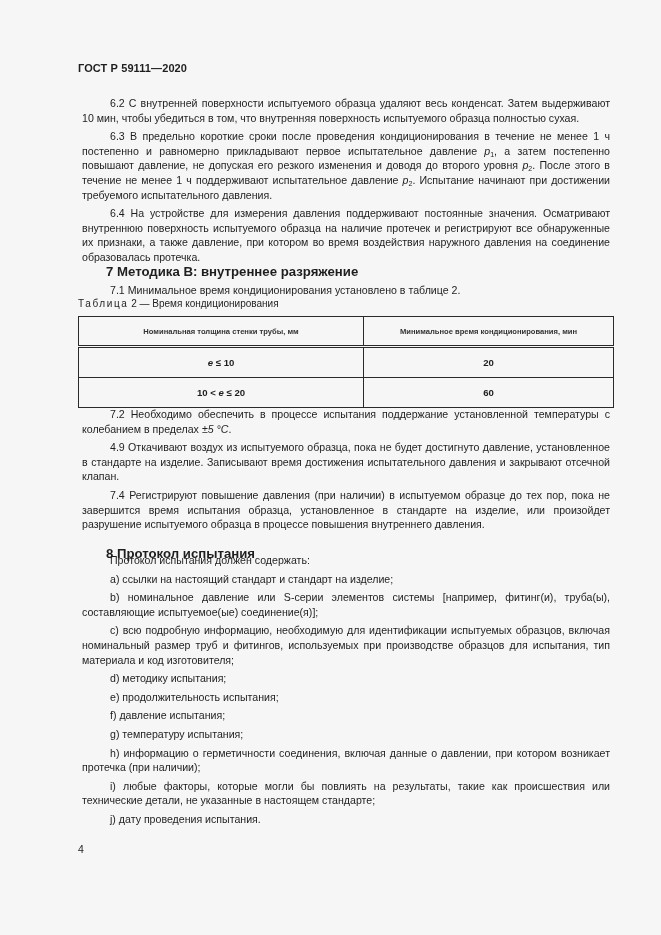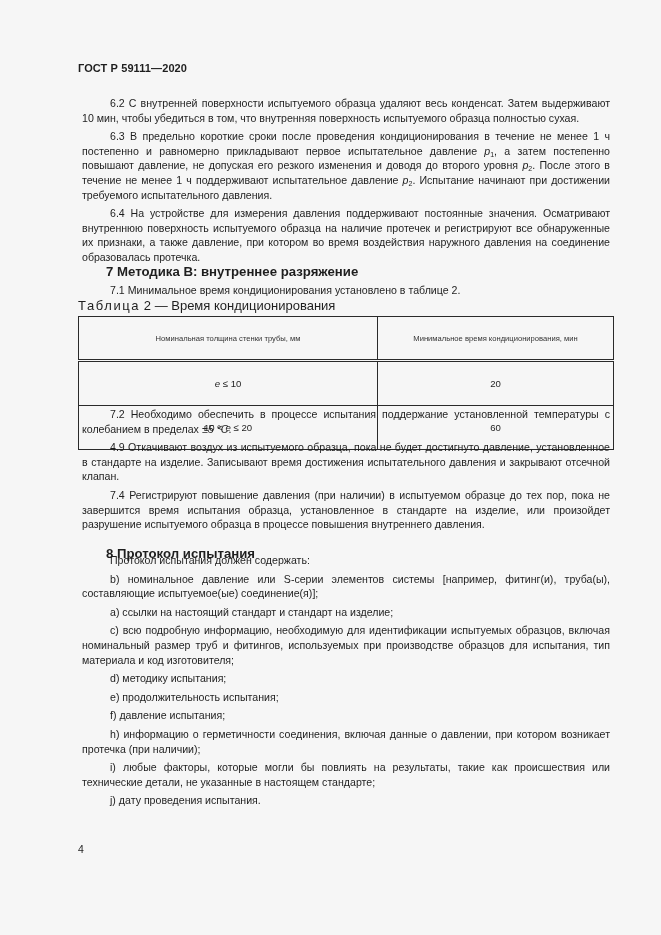--- a/index.html
+++ b/index.html
@@ -20,32 +20,32 @@
     font-size: 10.6px; line-height: 14.6px;
     text-align: justify; margin: 4px;
     text-indent: 28px;
   }
   .block { position: absolute; left: 0; width: 536px; }
   .heading {
     position: absolute; left: 28px;
     font-weight: bold; font-size: 13.2px;
   }
   .caption {
-    position: absolute; left: 0; font-size: 13px;
+    position: absolute; left: 0; font-size: 10px;
   }
   .caption .spaced { letter-spacing: 1.6px; }
   table.t {
     position: absolute; left: 0; top: 316px; width: 536px;
     border-collapse: collapse;
     font-size: 9.6px;
   }
   table.t td, table.t th {
     border: 1.3px solid #2a2a2a;
-    text-align: center; font-weight: normal;
-    padding: 12px;
+    text-align: center; font-weight: bold;
+    padding: 5px;
   }
   table.t th { height: 18px; font-size: 7.6px; color: #333; border-bottom: 3.5px double #2a2a2a; }
   table.t td { height: 19px; }
   table.t .c1 { width: 274px; }
   .it { font-style: italic; }
   sub { font-size: 7px; vertical-align: -2px; line-height: 0; }
   .pagenum { position: absolute; left: 0; top: 843px; font-size: 10.5px; }
 </style>
 </head>
 <body>
@@ -87,25 +87,26 @@
 
   <div class="block" style="top:403px;">
     <p class="p"><span>7.2 Необходимо обеспечить в процессе испытания поддержание установленной температуры с колебанием в пределах </span><span class="it">±5 °C</span><span>.</span></p>
     <p class="p">4.9 Откачивают воздух из испытуемого образца, пока не будет достигнуто давление, установленное в стандарте на изделие. Записывают время достижения испытательного давления и закрывают отсечной клапан.</p>
     <p class="p">7.4 Регистрируют повышение давления (при наличии) в испытуемом образце до тех пор, пока не завершится время испытания образца, установленное в стандарте на изделие, или произойдет разрушение испытуемого образца в процессе повышения внутреннего давления.</p>
   </div>
 
   <div class="heading" style="top:526px;margin-top:20px;">8 Протокол испытания</div>
   <div class="block" style="top:549px;">
     <p class="p">Протокол испытания должен содержать:</p>
+    <p class="p">a) ссылки на настоящий стандарт и стандарт на изделие;</p>
     <p class="p">b) номинальное давление или S-серии элементов системы [например, фитинг(и), труба(ы), составляющие испытуемое(ые) соединение(я)];</p>
-    <p class="p">a) ссылки на настоящий стандарт и стандарт на изделие;</p>
     <p class="p">c) всю подробную информацию, необходимую для идентификации испытуемых образцов, включая номинальный размер труб и фитингов, используемых при производстве образцов для испытания, тип материала и код изготовителя;</p>
     <p class="p">d) методику испытания;</p>
     <p class="p">e) продолжительность испытания;</p>
     <p class="p">f) давление испытания;</p>
+    <p class="p">g) температуру испытания;</p>
     <p class="p">h) информацию о герметичности соединения, включая данные о давлении, при котором возникает протечка (при наличии);</p>
     <p class="p">i) любые факторы, которые могли бы повлиять на результаты, такие как происшествия или технические детали, не указанные в настоящем стандарте;</p>
     <p class="p">j) дату проведения испытания.</p>
   </div>
 
   <div class="pagenum">4</div>
 </div>
 
 </body></html>

